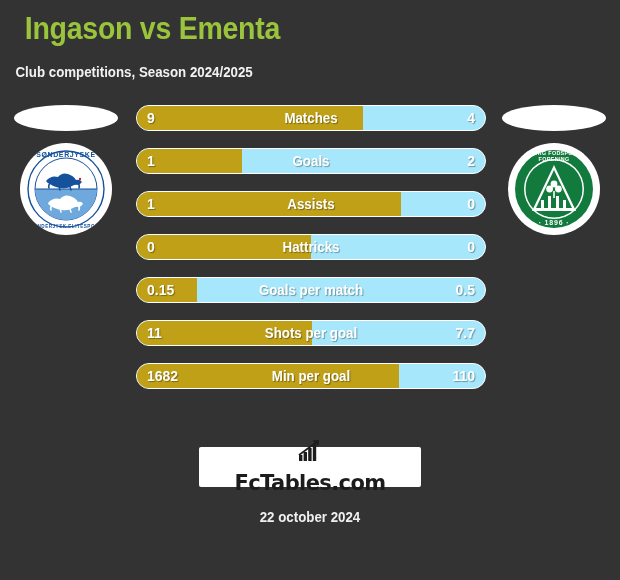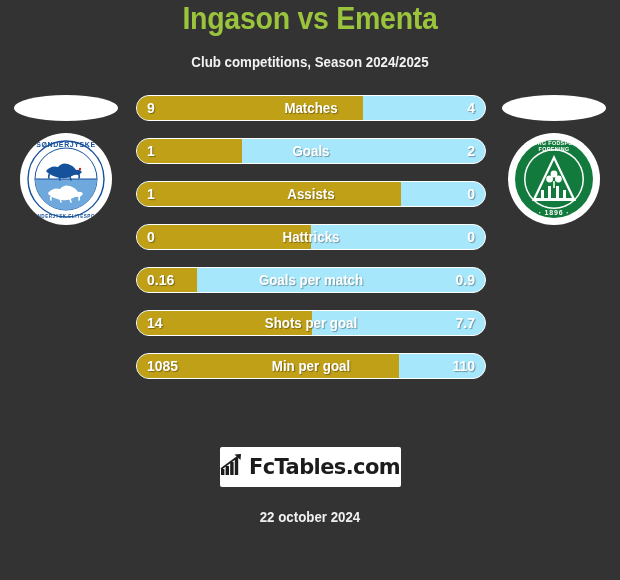--- a/index.html
+++ b/index.html
@@ -11,21 +11,21 @@
     overflow: hidden;
   }
 
   body {
     font-family: "Liberation Sans", sans-serif;
     position: relative;
   }
 
   
   .header {
-    text-align: center;
+    padding-top: 10px;
   }
 
   .title {
     font-family: "Liberation Sans Narrow", "Liberation Sans", sans-serif;
     font-size: 31px;
     font-weight: bold;
     color: #9ac43c;
     letter-spacing: -0.3px;
     line-height: 38px;
     transform: scaleX(0.92);
@@ -137,23 +137,24 @@
     top: 447px;
     text-align: center;
   }
 
   .brand {
     display: inline-flex;
     align-items: center;
     justify-content: center;
     gap: 5px;
     background: #ffffff;
-    width: 181px;
+    width: 222px;
     height: 40px;
     border-radius: 2px;
+    flex-direction: column;
   }
 
   .brand-text {
     font-family: "DejaVu Sans", sans-serif;
     font-size: 21px;
     font-weight: bold;
     color: #1c1c1c;
     letter-spacing: -0.6px;
   }
 
@@ -252,35 +253,35 @@
 
     <div class="bar-row">
       <div class="bar-fill-home" style="width:50.0%"></div>
       <div class="bar-val home">0</div>
       <div class="bar-label">Hattricks</div>
       <div class="bar-val away">0</div>
     </div>
 
     <div class="bar-row">
       <div class="bar-fill-home" style="width:17.1%"></div>
-      <div class="bar-val home">0.16</div>
+      <div class="bar-val home">0.15</div>
       <div class="bar-label">Goals per match</div>
-      <div class="bar-val away">0.9</div>
+      <div class="bar-val away">0.5</div>
     </div>
 
     <div class="bar-row">
       <div class="bar-fill-home" style="width:50.3%"></div>
-      <div class="bar-val home">14</div>
+      <div class="bar-val home">11</div>
       <div class="bar-label">Shots per goal</div>
       <div class="bar-val away">7.7</div>
     </div>
 
     <div class="bar-row">
       <div class="bar-fill-home" style="width:75.4%"></div>
-      <div class="bar-val home">1085</div>
+      <div class="bar-val home">1682</div>
       <div class="bar-label">Min per goal</div>
       <div class="bar-val away">110</div>
     </div>
 
   </div>
 </div>
 
 <div class="footer">
   <div class="brand">
     <span>

